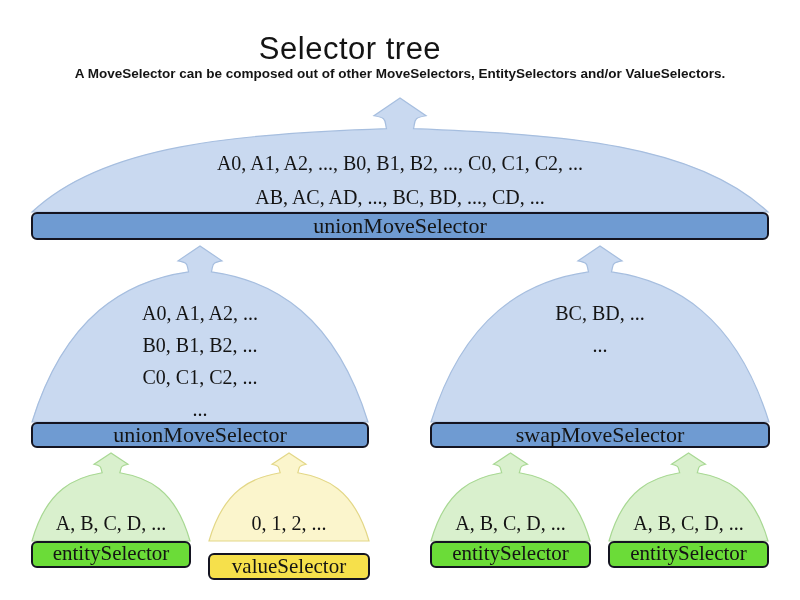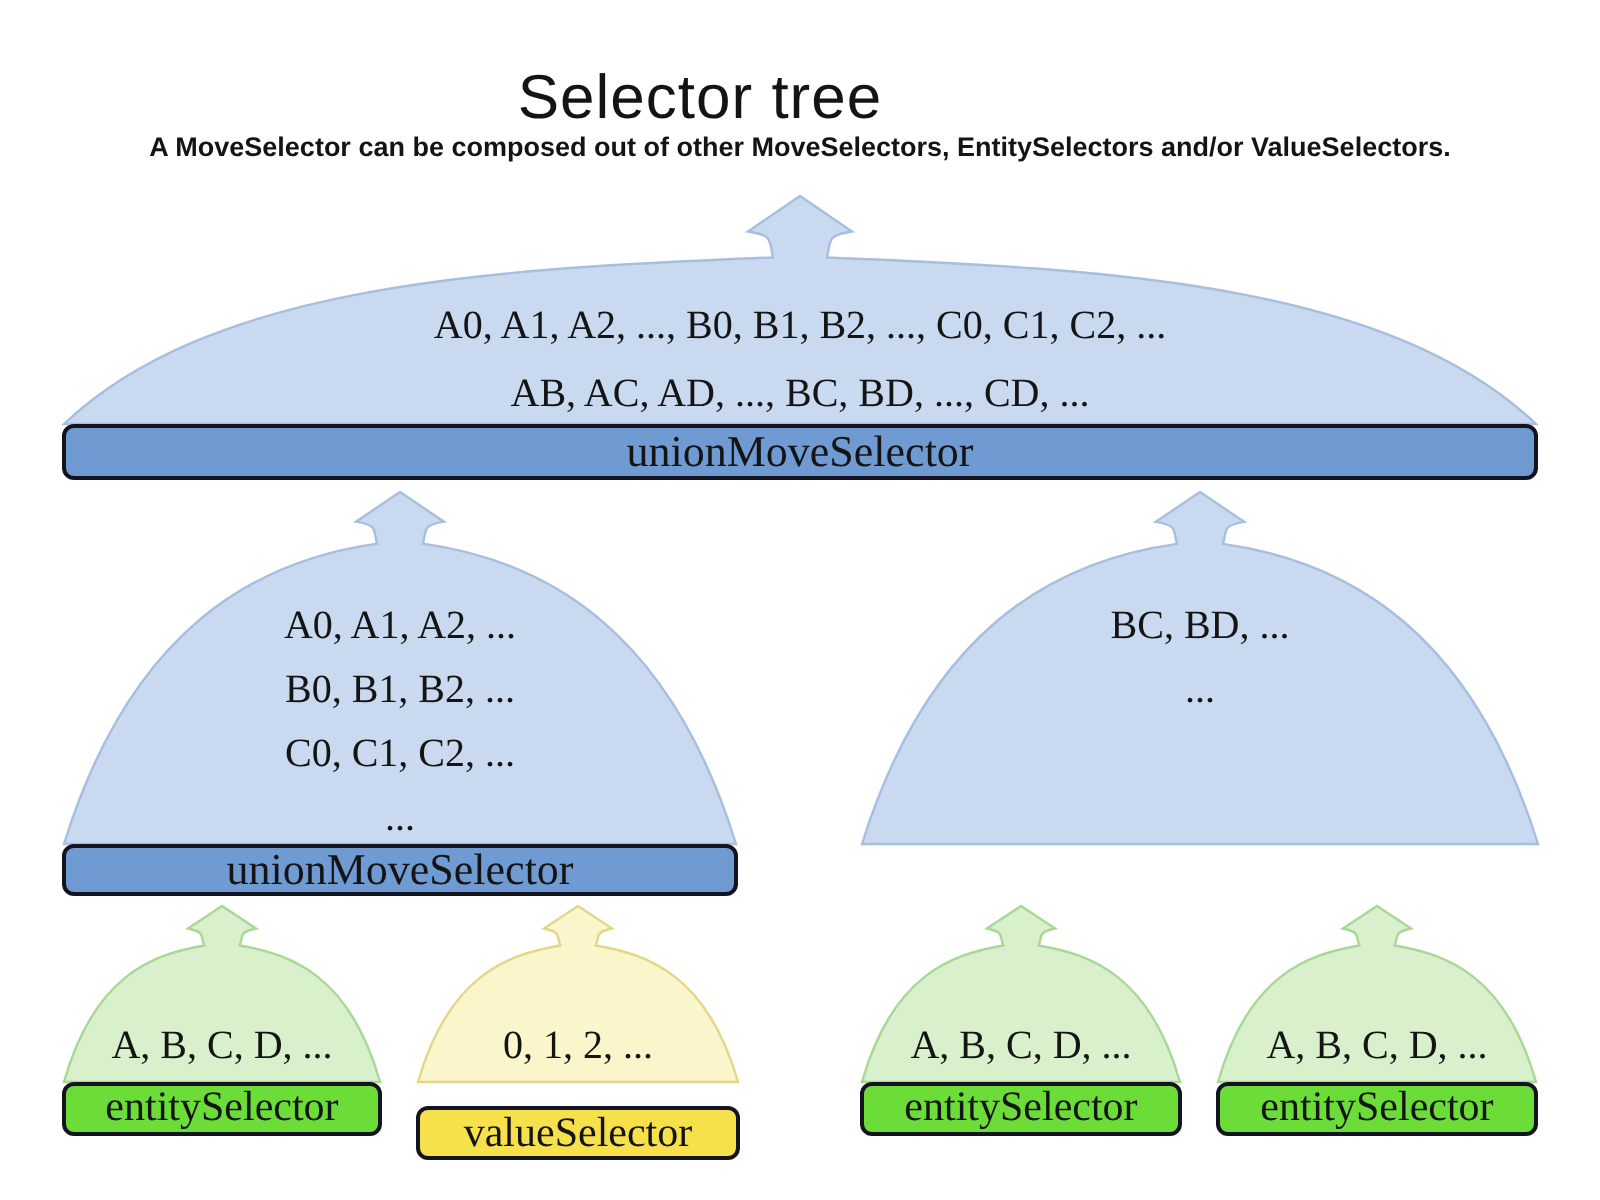--- a/index.html
+++ b/index.html
@@ -114,20 +114,23 @@
   </div>
 
   <div class="node" style="left:430px; top:245px; width:340px; height:203px;">
     <svg class="dome" width="340" height="178" viewBox="0 0 340 178">
       <path fill="#c9d9f0" stroke="#a6bedf" d="M 170 1 L 147.9 15.912 C 158.95 17.912 156.508 19.669000000000004 158.508 26.962000000000003 C 95.2 35.862 34 71.2 1 177 L 339 177 C 306 71.2 244.8 35.862 181.492 26.962000000000003 C 183.492 19.669000000000004 181.05 17.912 192.1 15.912 Z"></path>
     </svg>
     <div class="dome-text" style="top:52px; line-height:32px;">
       <div>BC, BD, ...</div>
       <div>...</div>
     </div>
+    <div class="bar bar-blue" style="top:177px; height:26px;">
+      <span>swapMoveSelector</span>
+    </div>
   </div>
 
   <div class="node" style="left:31px; top:452px; width:160px; height:116px;">
     <svg class="dome" width="160" height="90" viewBox="0 0 160 90">
       <path fill="#d9f0cd" stroke="#a8d893" d="M 80 1 L 63 12.24 C 71.5 14.24 69.16 15.130000000000003 71.16 20.740000000000002 C 44.8 25.240000000000002 16 36 1 89 L 159 89 C 144 36 115.2 25.240000000000002 88.84 20.740000000000002 C 90.84 15.130000000000003 88.5 14.24 97 12.24 Z"></path>
     </svg>
     <div class="dome-text" style="top:58px; line-height:26px;">
       <div>A, B, C, D, ...</div>
     </div>
     <div class="bar bar-green bar-small" style="top:89px; height:27px;">

